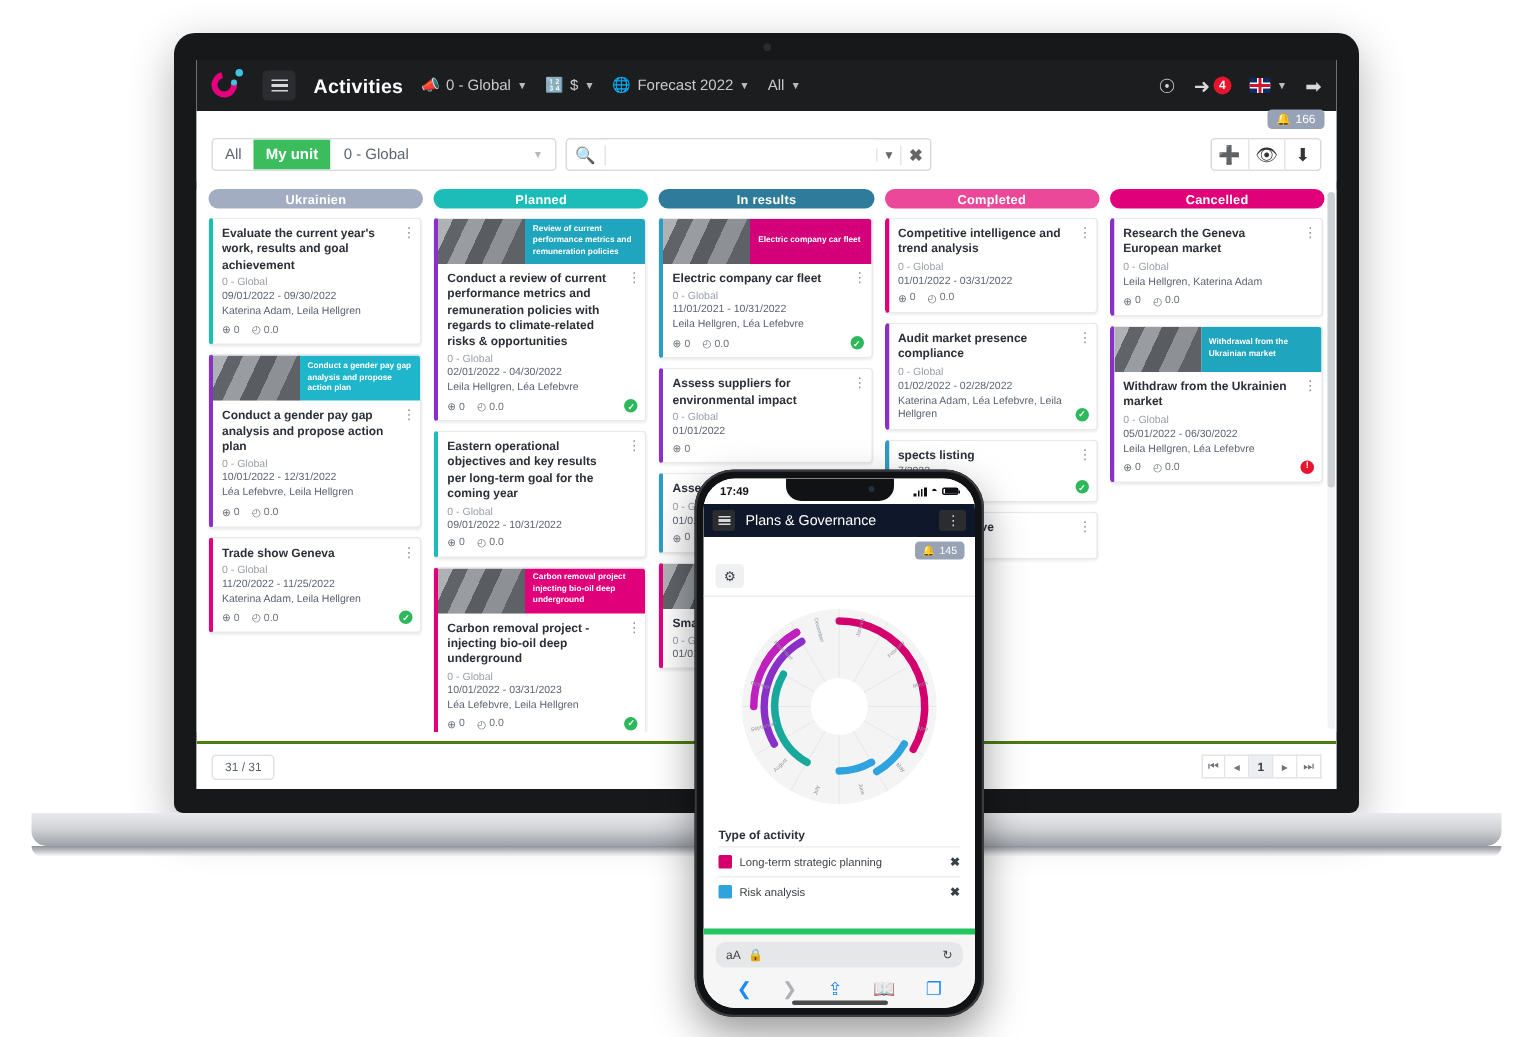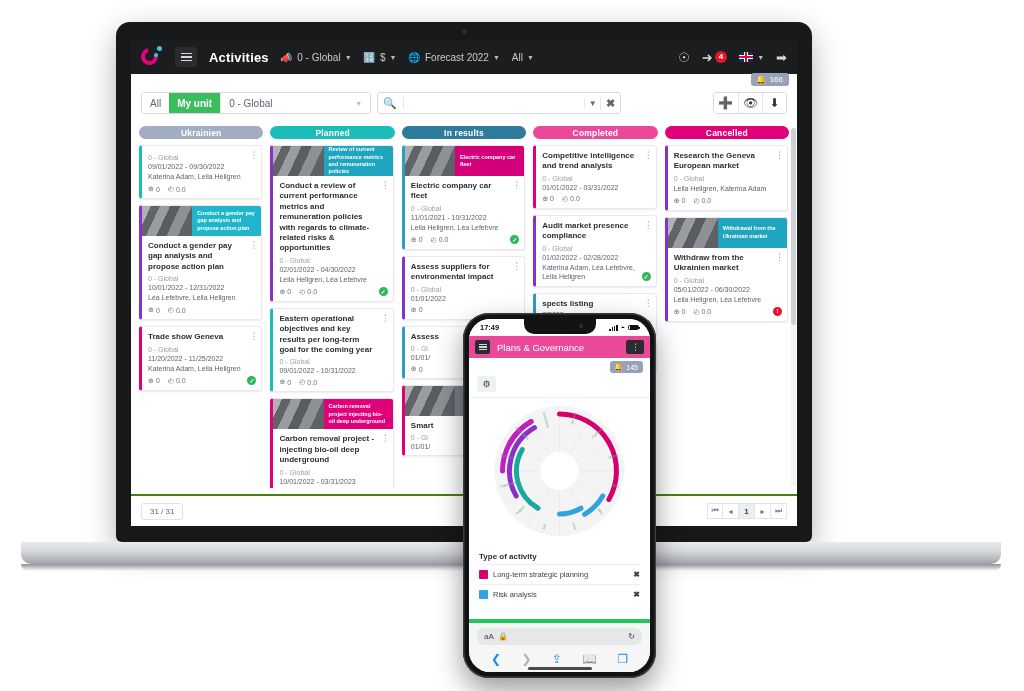--- a/index.html
+++ b/index.html
@@ -4,21 +4,21 @@
 <style>
   * { box-sizing: border-box; margin: 0; padding: 0; }
   html, body {
     width: 1024px; height: 691px;
     background: #ffffff;
     font-family: "Liberation Sans", sans-serif;
     overflow: hidden;
   }
 
   
-  #laptop { position: absolute; left: 116px; top: 22px; width: 696px; height: 520px; }
+  #laptop { position: absolute; left: 116px; top: 22px; width: 790px; height: 520px; }
   .lid {
     position: absolute; inset: 0;
     background: #17181a;
     border-radius: 14px 14px 6px 6px;
     box-shadow: 0 10px 30px rgba(0,0,0,.30);
   }
   .cam { position:absolute; left:50%; top:7px; width:5px; height:5px; margin-left:-2.5px;
          border-radius:50%; background:#2c2d30; }
   .screen {
     position: absolute; left: 15px; top: 18px; right: 15px; bottom: 16px;
@@ -177,21 +177,21 @@
     padding:0 11px; font-size:7.5px; font-weight:700; color:#101114; background:#fff;
   }
   .ph-status .right { display:flex; align-items:center; gap:3px; }
   .bars { display:flex; align-items:flex-end; gap:1px; height:6px; }
   .bars i { width:1.4px; background:#101114; display:block; }
   .wifi { font-size:7px; }
   .batt { width:11px; height:5.5px; border:1px solid #101114; border-radius:1.5px; position:relative; }
   .batt:after{content:"";position:absolute;right:-2px;top:1.5px;width:1px;height:2px;background:#101114;}
   .batt i{position:absolute;left:.7px;top:.7px;bottom:.7px;width:8px;background:#101114;display:block;}
   .ph-appbar {
-    height:22px; background:#ec4899; display:flex; align-items:center; padding:0 6px; gap:7px;
+    height:22px; background:#0f172a; display:flex; align-items:center; padding:0 6px; gap:7px;
   }
   .ph-appbar .hamb2 { width:15px; height:14px; background:#2b2c2f; border-radius:2px; display:flex; flex-direction:column; align-items:center; justify-content:center; gap:1.5px; }
   .ph-appbar .hamb2 i { width:8px; height:1.2px; background:#d6d7d9; display:block; }
   .ph-title { color:#fff; font-size:9.5px; font-weight:400; flex:1; }
   .ph-kebab { color:#d6d7d9; font-size:9px; letter-spacing:-1px; background:#2b2c2f; border-radius:2px; padding:2px 5px; }
   .ph-notif { display:flex; justify-content:flex-end; padding:3px 7px 0 0; }
   .ph-notif .pill { background:#97a2b6; color:#fff; border-radius:3px; font-size:7px; padding:2px 5px; display:flex; gap:3px; align-items:center; }
   .ph-toolrow { padding:3px 8px 5px 8px; border-bottom:1px solid #eceef0; }
   .ph-toolbtn { width:19px; height:16px; background:#eef0f2; border-radius:3px; display:flex; align-items:center; justify-content:center; font-size:9px; color:#3a3f46; }
   .chart-area { position:relative; height:150px; }
@@ -310,20 +310,21 @@
         </div>
       </div>
 
       <div class="board-wrap">
         <div class="board" id="board">
             <div class="col">
               <div class="col-head" style="background: rgb(163, 173, 194);">Ukrainien</div>
               <div class="col-body">
                 <div class="card" style="border-left-color: rgb(28, 189, 184);">
                   <div class="card-body">
+                    <div class="card-title">Evaluate the current year's work, results and goal achievement</div>
                     <div class="kebab">⋮</div>
                     <div class="card-sub">0 - Global</div>
                     <div class="card-date">09/01/2022 - 09/30/2022</div>
                     <div class="card-people">Katerina Adam, Leila Hellgren</div>
                     <div class="card-foot">
                       <span class="m">
                         <span>⊕</span>
                         <span>0</span>
                       </span>
                       <span class="m">

